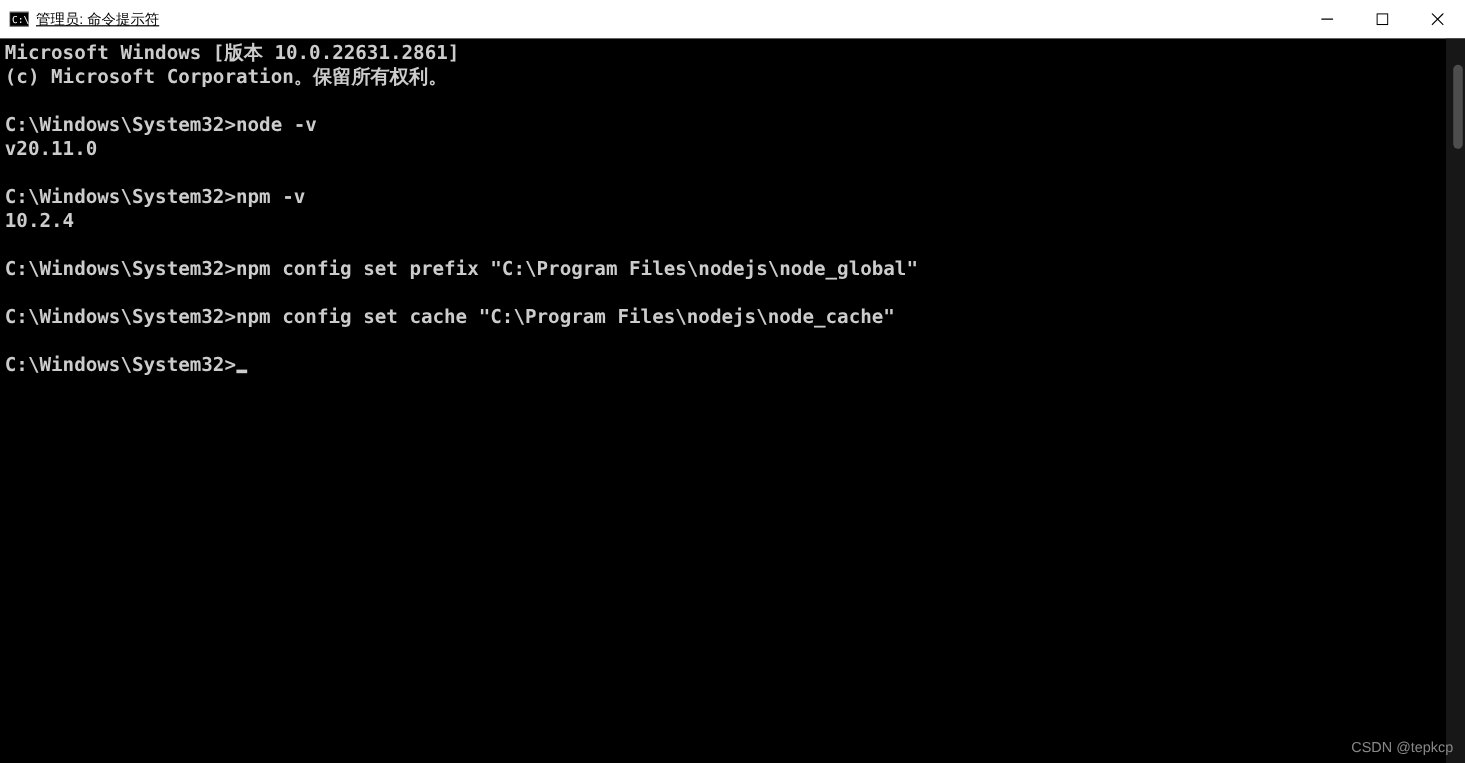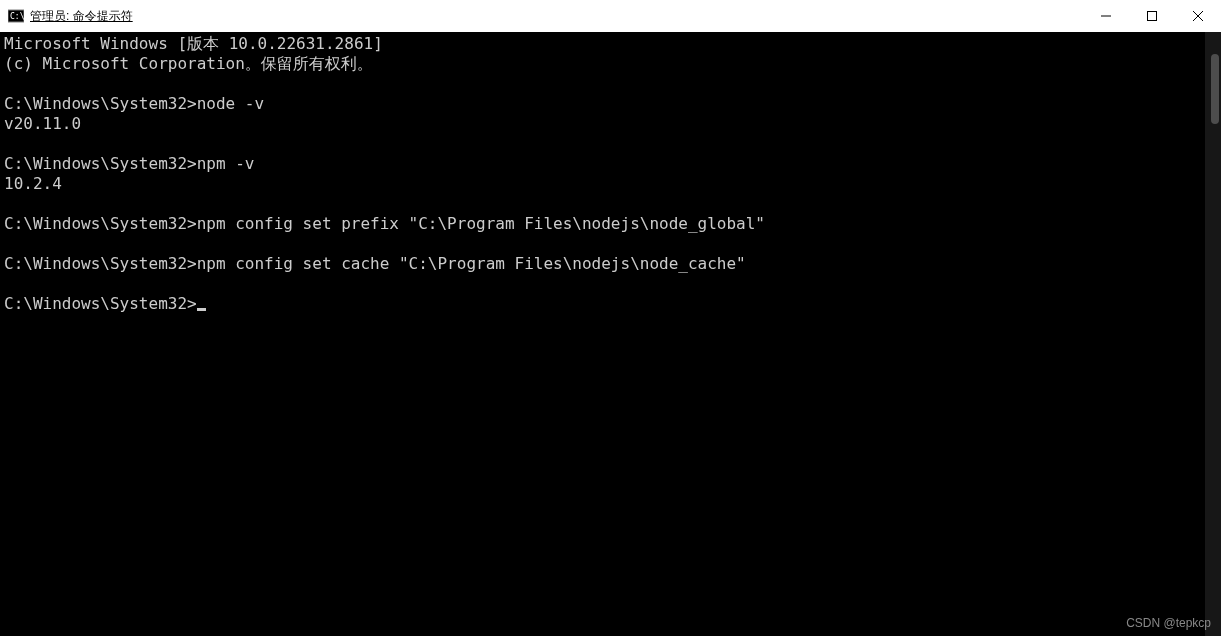--- a/index.html
+++ b/index.html
@@ -76,20 +76,21 @@
       position: relative;
       overflow: hidden;
     }
     .terminal-content {
       padding: 2px 4px;
       font-family: "NSimSun", "SimSun", "Consolas", monospace;
       font-size: 16px;
       line-height: 20px;
       color: #cccccc;
       white-space: pre;
+      font-weight: bold;
     }
     .scrollbar-track {
       position: absolute;
       right: 0;
       top: 0;
       width: 16px;
       height: 100%;
       background: #171717;
     }
     .scrollbar-thumb {

